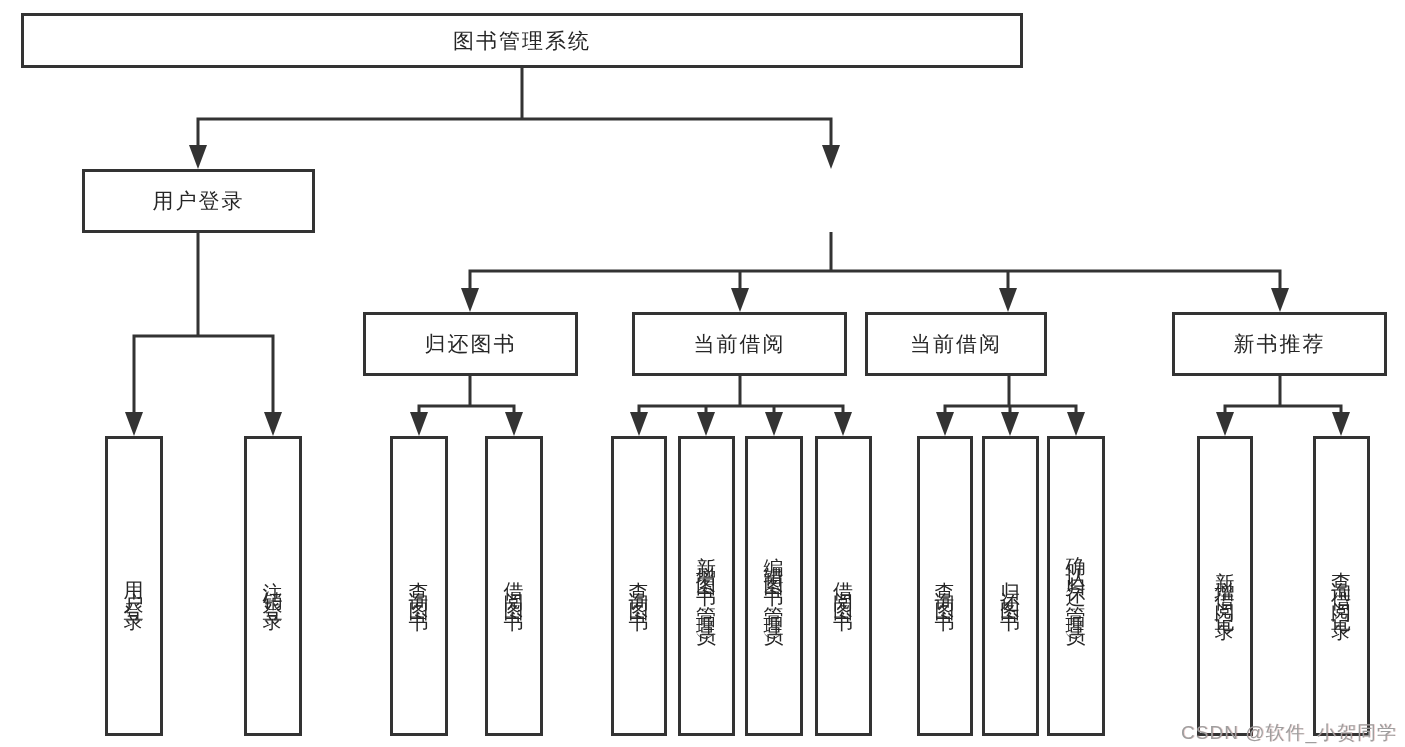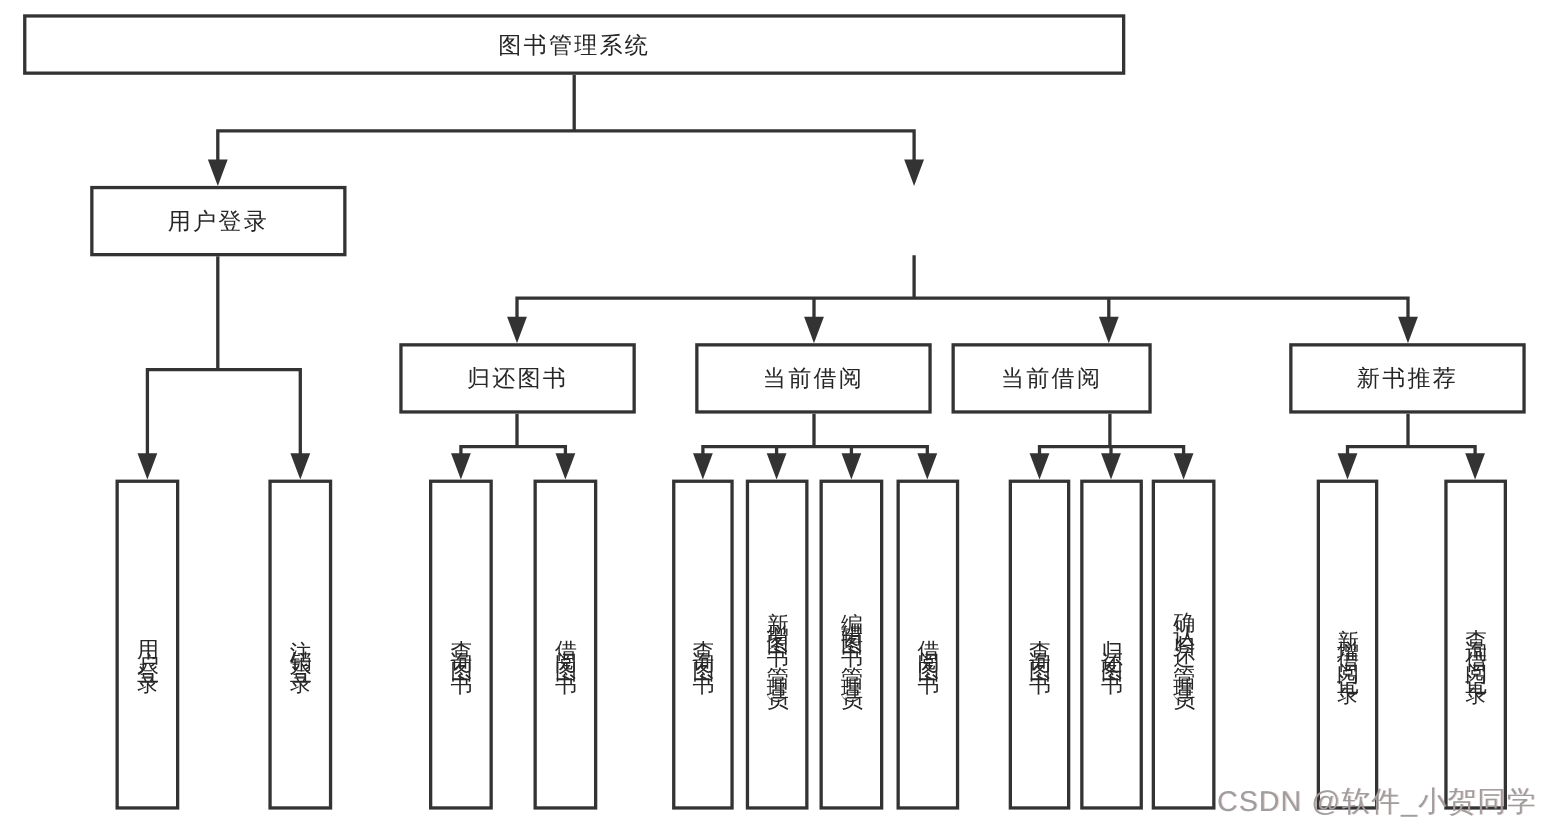--- a/index.html
+++ b/index.html
@@ -43,21 +43,21 @@
     font-size:20px;
     letter-spacing:10px;
     line-height:1;
     color:var(--text);
   }
   .watermark{
     position:absolute;
     right:8px;
     bottom:1px;
     z-index:3;
-    font-size:26px;
+    font-size:19px;
     letter-spacing:1px;
     color:var(--watermark);
     text-shadow:1px 0 0 rgba(190,90,90,0.25);
     white-space:nowrap;
     margin-left:20px;
   }
 </style>
 </head>
 <body>
 

